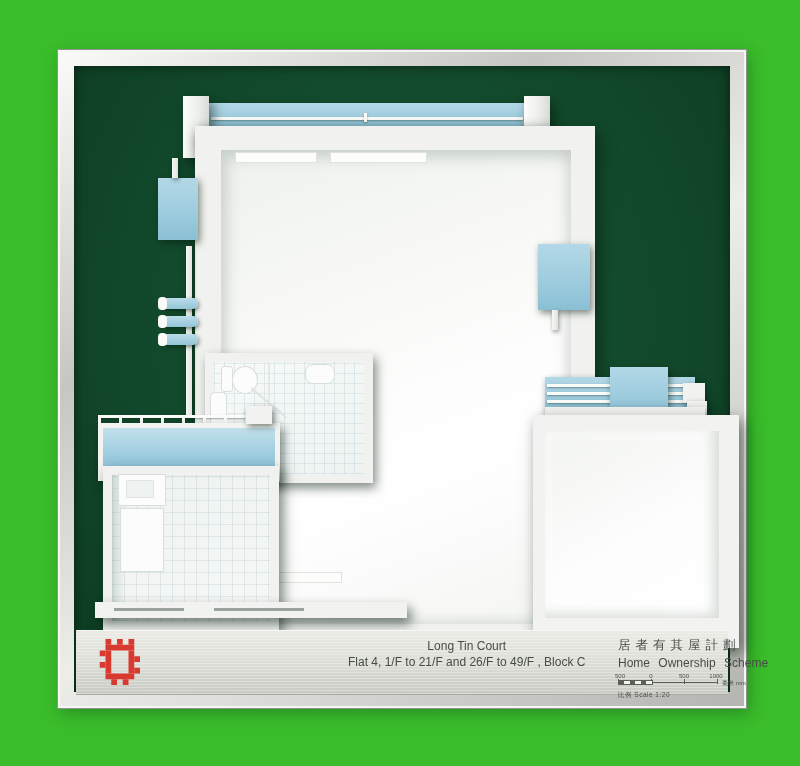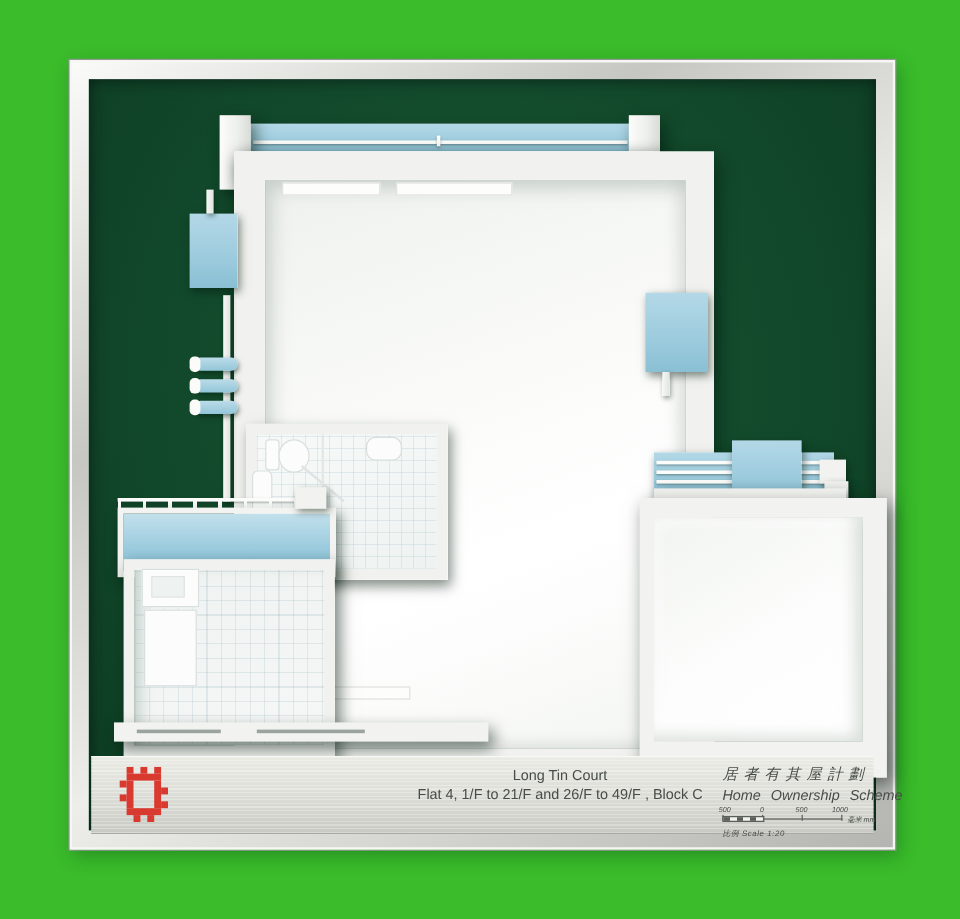--- a/index.html
+++ b/index.html
@@ -163,21 +163,21 @@
     </svg>
 
     <div class="abs" style="left:66px;top:9px;">
     </div>
 
     <div class="abs" style="left:272px;top:9px;">
       <div class="en">Long Tin Court</div>
       <div class="en">Flat 4, 1/F to 21/F and 26/F to 49/F , Block C</div>
     </div>
 
-    <div class="abs" style="left:526px;top:7px;width:130px;font-style:italic;">
+    <div class="abs" style="left:542px;top:7px;width:130px;">
       <div class="scheme-zh">居者有其屋計劃</div>
       <div class="scheme-en">Home Ownership Scheme</div>
       <div class="scalebar">
         <span class="ticklbl" style="left:2px;">500</span>
         <span class="ticklbl" style="left:33px;">0</span>
         <span class="ticklbl" style="left:66px;">500</span>
         <span class="ticklbl" style="left:98px;">1000</span>
         <div class="barline"></div>
         <div class="tickv" style="left:0;"></div>
         <div class="tickv" style="left:33px;"></div>

